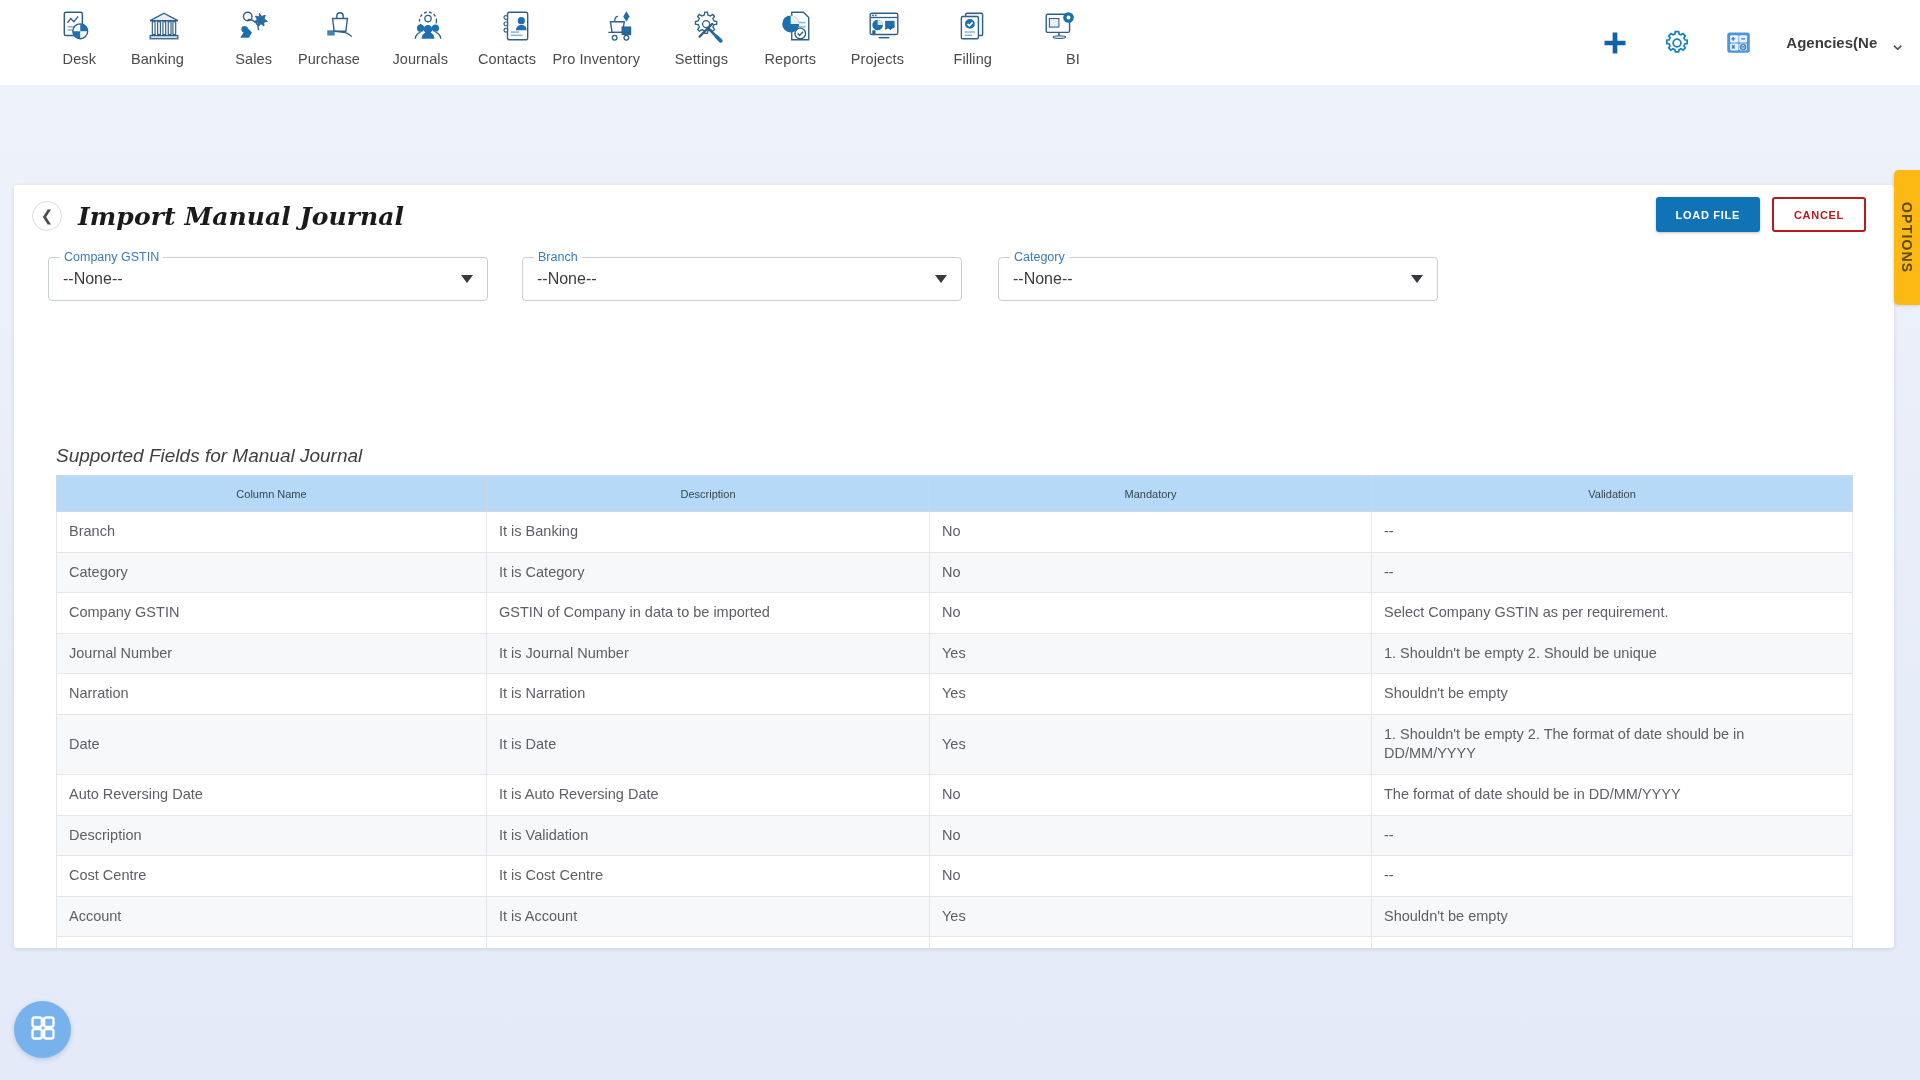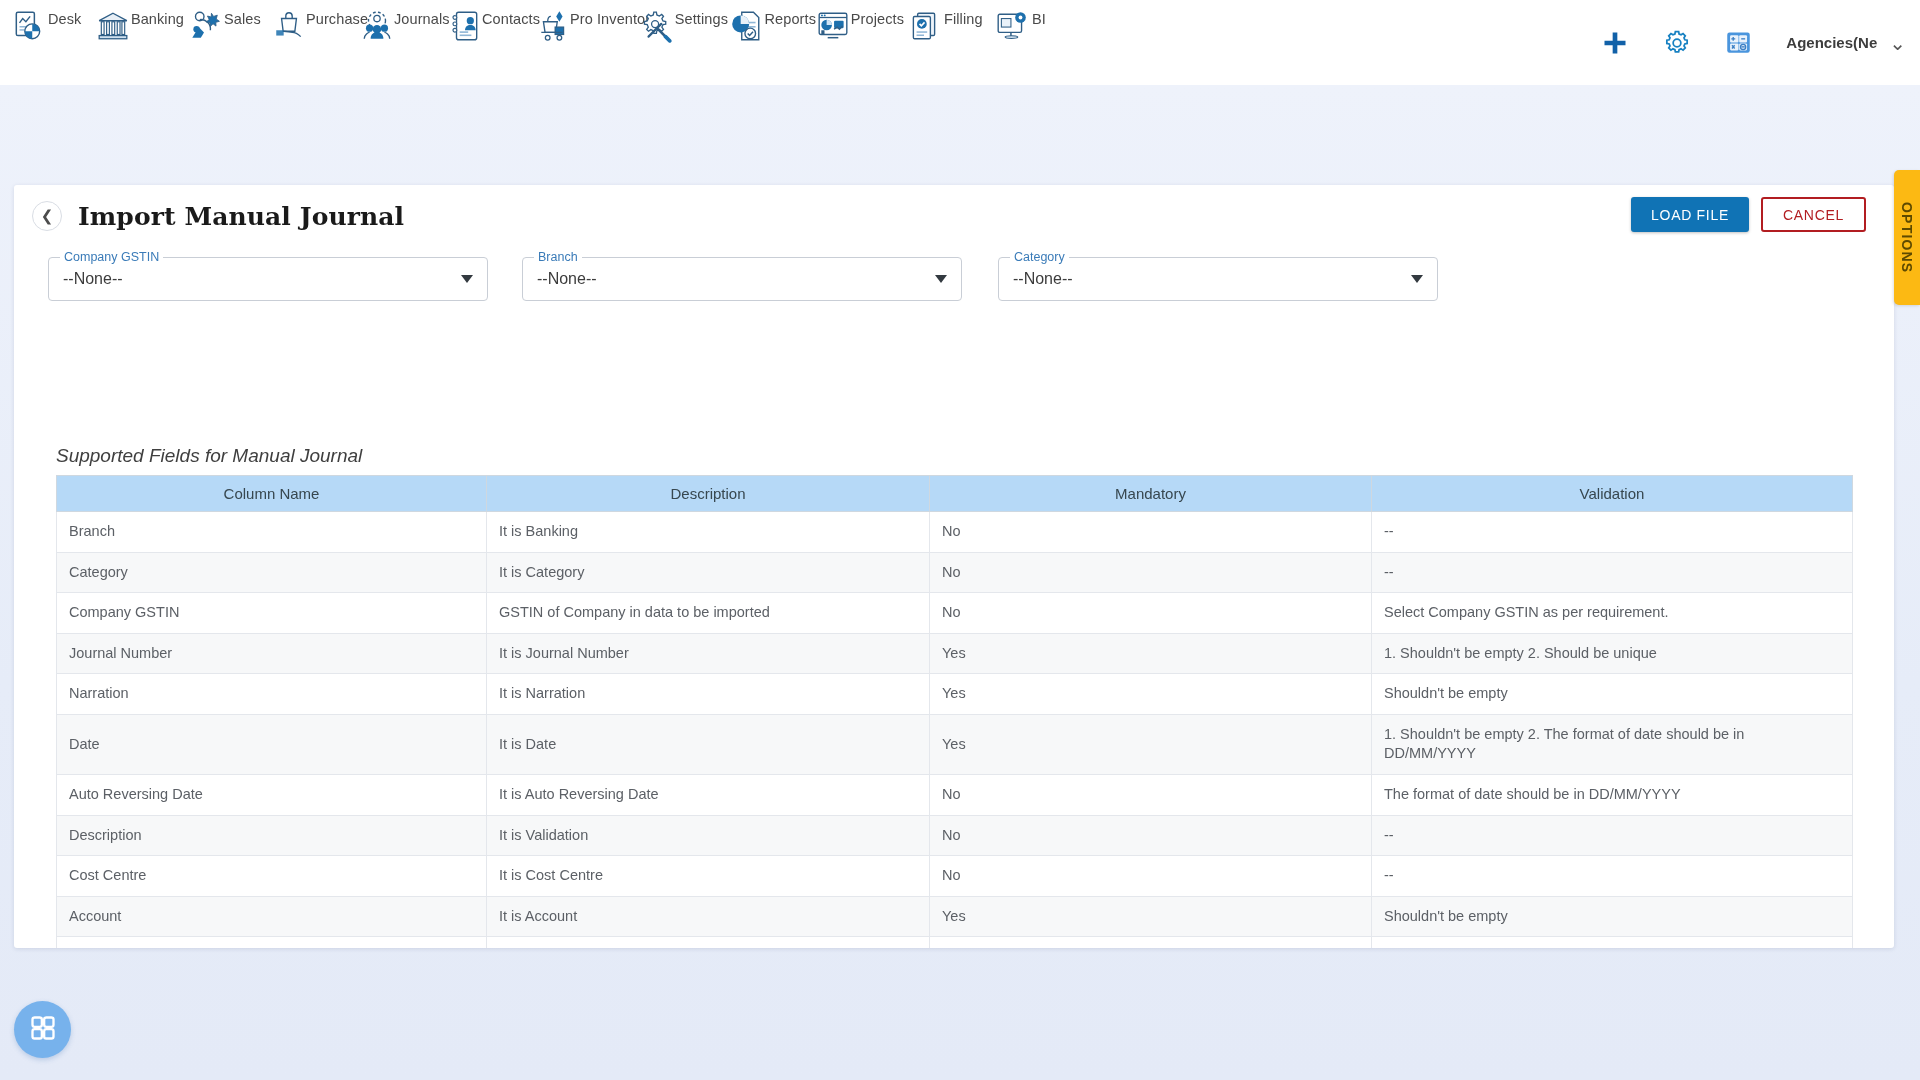--- a/index.html
+++ b/index.html
@@ -15,22 +15,22 @@
   #topnav {
     position: absolute; top: 0; left: 0;
     width: 1920px; height: 85px;
     background: #ffffff;
     display: flex; align-items: flex-start;
     padding-left: 8px;
     z-index: 30;
   }
   .nav-item {
     width: 88px;
-    display: flex; flex-direction: row;
-    align-items: flex-start; justify-content: flex-start;
+    display: flex; flex-direction: column;
+    align-items: flex-end; justify-content: flex-start;
     padding-top: 6px;
     cursor: pointer;
     text-decoration: none;
   }
   .nav-item.wide { width: 104px; }
   .nav-icon {
     width: 40px; height: 40px;
     display: flex; align-items: center; justify-content: center;
   }
   .nav-label {
@@ -93,30 +93,31 @@
     background: #fff;
     flex: none;
   }
   #page-title {
     margin-left: 16px;
     font-family: "DejaVu Serif", "Liberation Serif", serif;
     font-size: 25px;
     font-weight: bold;
     color: #1a1a1a;
     letter-spacing: .1px;
+    font-style: italic;
   }
   #header-actions {
     position: absolute; right: 28px; top: 12px;
     display: flex; align-items: center; gap: 12px;
   }
   .btn {
     height: 35px;
     padding: 0 20px;
-    font-size: 14px;
-    font-weight: normal;
+    font-size: 11px;
+    font-weight: bold;
     letter-spacing: .7px;
     border-radius: 3px;
     display: flex; align-items: center; justify-content: center;
     cursor: pointer;
     border: none;
     font-family: "Liberation Sans", sans-serif;
   }
   #btn-load {
     background: #1073b5;
     color: #ffffff;
@@ -190,21 +191,21 @@
   table {
     width: 100%;
     border-collapse: collapse;
     table-layout: fixed;
     font-size: 14.5px;
   }
   thead th {
     background: #b6d9f7;
     color: #37474f;
     font-weight: normal;
-    font-size: 15px;
+    font-size: 11px;
     height: 36px;
     text-align: center;
     border: 1px solid #cfd8e0;
     border-top: 1px solid #cfd8e0;
   }
   tbody td {
     border: 1px solid #e4e7ec;
     padding: 10px 12px;
     color: #5c6066;
     vertical-align: middle;

